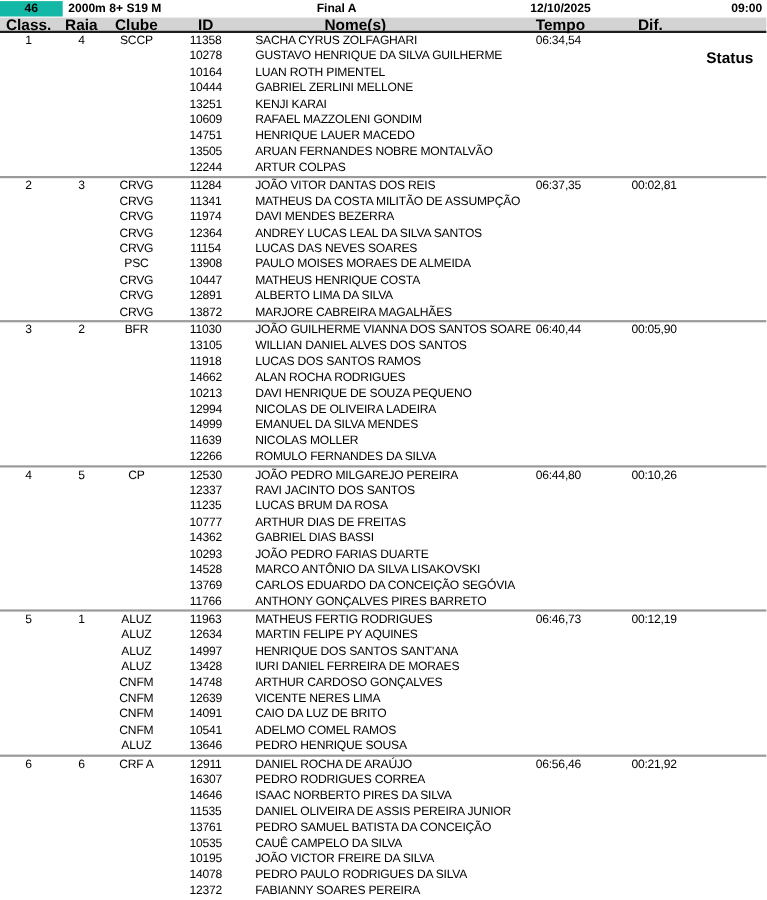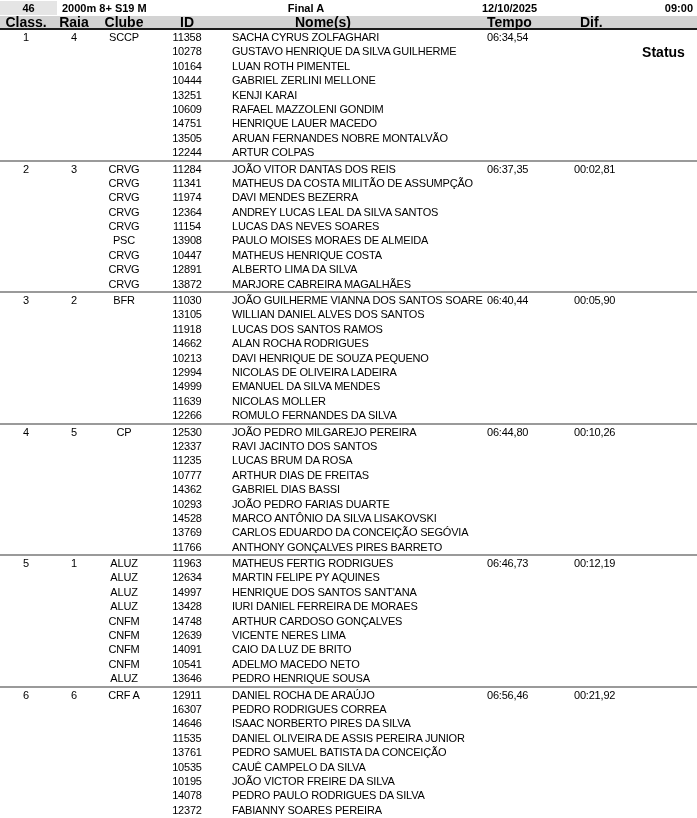--- a/index.html
+++ b/index.html
@@ -10,21 +10,21 @@
     width:697px;
   }
   .sheet {
     position:relative;
     width:697px; height:818px;
     overflow:hidden;
     background:#fff;
   }
   
   .title-row { position:relative; height:16px; font-size:11px; font-weight:bold; }
-  .t-num  { position:absolute; left:0;   top:1px; width:57px; height:14px; line-height:14px; background:#e5e5e5; text-align:center; }
+  .t-num  { position:absolute; left:0;   top:1px; width:57px; height:14px; line-height:14px; background:#14b8a6; text-align:center; }
   .t-event{ position:absolute; left:62px; top:1px; line-height:14px; white-space:nowrap;text-align:center; }
   .t-final{ position:absolute; left:0;   top:1px; width:612px; line-height:14px; text-align:center; }
   .t-date { position:absolute; left:482px;top:1px; line-height:14px; }
   .t-time { position:absolute; right:4px; top:1px; line-height:14px; }
   
   .cols-row {
     display:flex; height:14px; line-height:13px;
     background:#d3d3d3; border-bottom:2px solid #1c1c1c;
     font-size:14px; font-weight:bold; white-space:nowrap;
   }
@@ -509,21 +509,21 @@
           <span class="c c5">CAIO DA LUZ DE BRITO</span>
           <span class="c c6"></span>
           <span class="c c7"></span>
           <span class="c c8"></span>
         </div>
         <div class="row">
           <span class="c c1"></span>
           <span class="c c2"></span>
           <span class="c c3">CNFM</span>
           <span class="c c4">10541</span>
-          <span class="c c5">ADELMO MACEDO NETO</span>
+          <span class="c c5">ADELMO COMEL RAMOS</span>
           <span class="c c6"></span>
           <span class="c c7"></span>
           <span class="c c8"></span>
         </div>
         <div class="row">
           <span class="c c1"></span>
           <span class="c c2"></span>
           <span class="c c3">ALUZ</span>
           <span class="c c4">13646</span>
           <span class="c c5">PEDRO HENRIQUE SOUSA</span>

